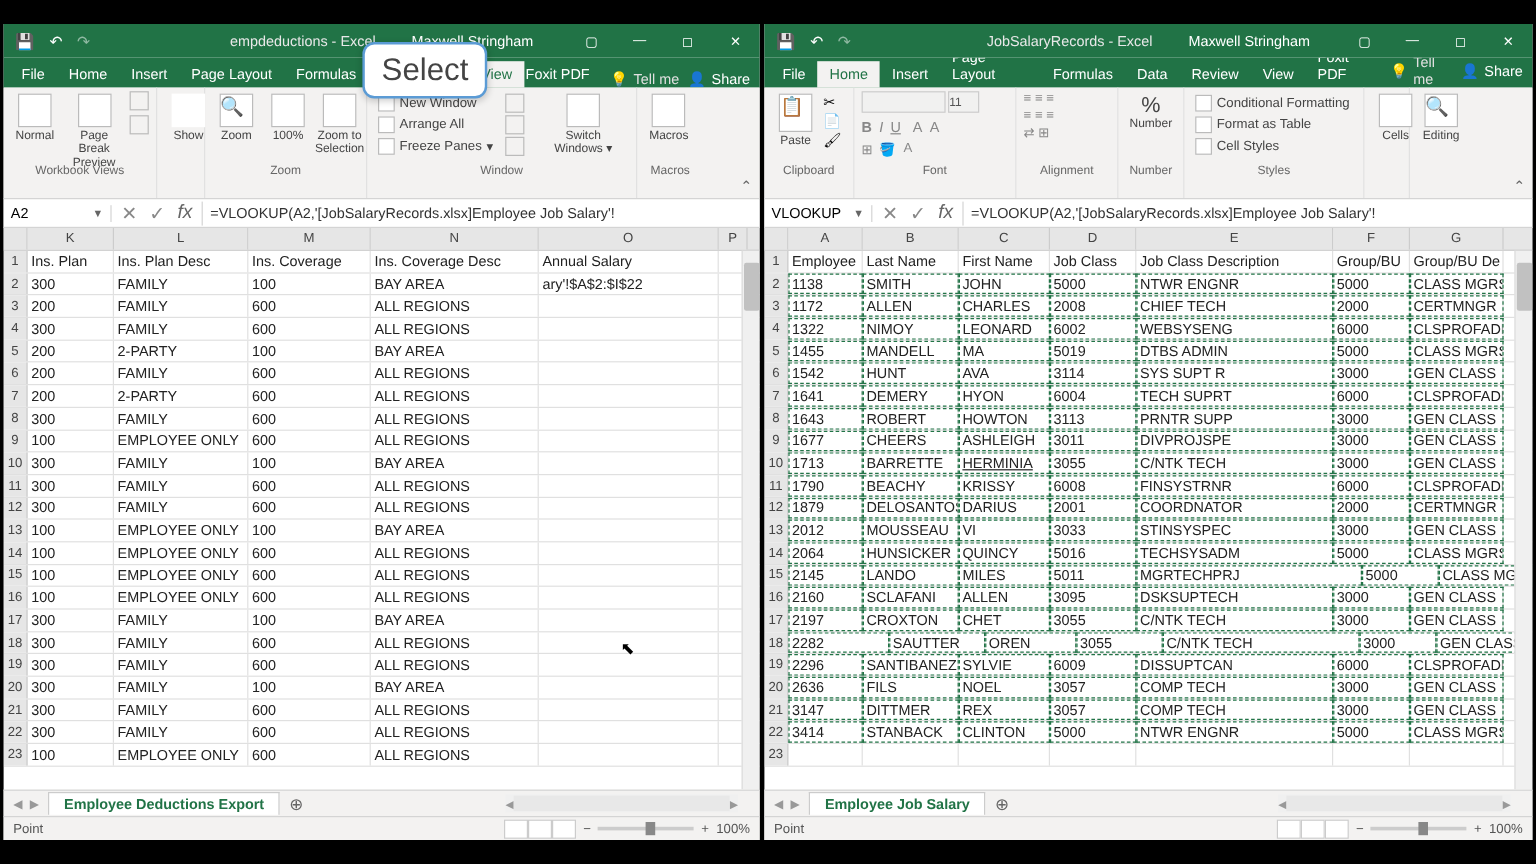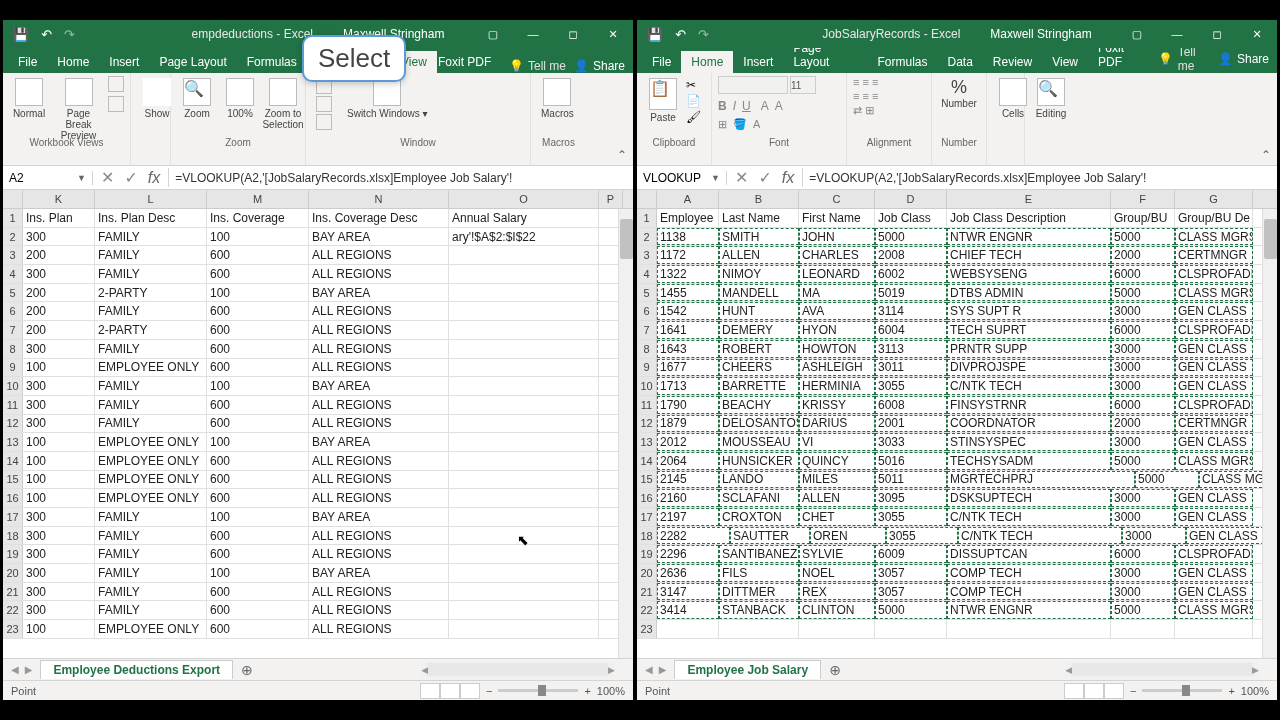--- a/index.html
+++ b/index.html
@@ -166,20 +166,31 @@
             </div>
           <div class="ribbon-btn-lg">
               <div class="icon-box"></div>
               <div class="lbl">Zoom to Selection</div>
             </div>
         </div>
         <div class="ribbon-group-label">Zoom</div>
       </div>
       <div class="ribbon-group" style="width:225px">
         <div class="ribbon-group-body">
+          <div class="ribbon-col" style="padding-top:2px">
+            <div class="ribbon-btn-sm">
+                <span class="mini-icon"></span>
+                <span>New Window</span>
+              </div>
+            <div class="ribbon-btn-sm">
+                <span class="mini-icon"></span>
+                <span>Arrange All</span>
+              </div>
+            <div class="ribbon-btn-sm"><span class="mini-icon"></span><span>Freeze Panes</span> ▾</div>
+          </div>
           <div class="ribbon-col" style="padding-top:2px;margin-left:4px">
             <div class="mini-icon" style="width:16px;height:16px;border:1px solid #bbb"></div>
             <div class="mini-icon" style="width:16px;height:16px;border:1px solid #bbb"></div>
             <div class="mini-icon" style="width:16px;height:16px;border:1px solid #bbb"></div>
           </div>
           <div class="ribbon-btn-lg" style="margin-left:8px">
               <div class="icon-box"></div>
               <div class="lbl"><span>Switch Windows</span> ▾</div>
             </div>
         </div>
@@ -546,20 +557,39 @@
       </div>
       <div class="ribbon-group" style="width:55px">
         <div class="ribbon-group-body">
             <div class="ribbon-btn-lg">
               <div class="lbl" style="font-size:18px">%</div>
               <div class="lbl">Number</div>
             </div>
           </div>
         <div class="ribbon-group-label">Number</div>
       </div>
+      <div class="ribbon-group" style="width:150px">
+        <div class="ribbon-group-body">
+          <div class="ribbon-col" style="padding-top:2px">
+            <div class="ribbon-btn-sm">
+                <span class="mini-icon"></span>
+                <span>Conditional Formatting</span>
+              </div>
+            <div class="ribbon-btn-sm">
+                <span class="mini-icon"></span>
+                <span>Format as Table</span>
+              </div>
+            <div class="ribbon-btn-sm">
+                <span class="mini-icon"></span>
+                <span>Cell Styles</span>
+              </div>
+          </div>
+        </div>
+        <div class="ribbon-group-label">Styles</div>
+      </div>
       <div class="ribbon-group" style="width:38px">
         <div class="ribbon-group-body">
             <div class="ribbon-btn-lg">
               <div class="icon-box"></div>
               <div class="lbl">Cells</div>
             </div>
           </div>
       </div>
       <div class="ribbon-group" style="width:45px;border-right:none">
         <div class="ribbon-group-body">
@@ -682,21 +712,21 @@
             <div class="cell marching" style="width: 76px;">ASHLEIGH</div>
             <div class="cell marching" style="width: 72px;">3011</div>
             <div class="cell marching" style="width: 164px;">DIVPROJSPE</div>
             <div class="cell marching" style="width: 64px;">3000</div>
             <div class="cell marching" style="width: 78px;">GEN CLASS</div>
           </div>
           <div class="grid-row">
             <div class="row-hdr">10</div>
             <div class="cell marching" style="width: 62px;">1713</div>
             <div class="cell marching" style="width: 80px;">BARRETTE</div>
-            <div class="cell marching" style="width: 76px;">HERMINIA</div>
+            <div class="cell marching" style="width: 76px; text-decoration: underline;">HERMINIA</div>
             <div class="cell marching" style="width: 72px;">3055</div>
             <div class="cell marching" style="width: 164px;">C/NTK TECH</div>
             <div class="cell marching" style="width: 64px;">3000</div>
             <div class="cell marching" style="width: 78px;">GEN CLASS</div>
           </div>
           <div class="grid-row">
             <div class="row-hdr">11</div>
             <div class="cell marching" style="width: 62px;">1790</div>
             <div class="cell marching" style="width: 80px;">BEACHY</div>
             <div class="cell marching" style="width: 76px;">KRISSY</div>
@@ -760,21 +790,21 @@
             <div class="cell marching" style="width: 62px;">2197</div>
             <div class="cell marching" style="width: 80px; text-align: right;">CROXTON</div>
             <div class="cell marching" style="width: 76px;">CHET</div>
             <div class="cell marching" style="width: 72px;">3055</div>
             <div class="cell marching" style="width: 164px;">C/NTK TECH</div>
             <div class="cell marching" style="width: 64px;">3000</div>
             <div class="cell marching" style="width: 78px;">GEN CLASS</div>
           </div>
           <div class="grid-row">
             <div class="row-hdr">18</div>
-            <div class="cell marching" style="width: 73px;">2282</div>
+            <div class="cell marching" style="width: 84px;">2282</div>
             <div class="cell marching" style="width: 80px;">SAUTTER</div>
             <div class="cell marching" style="width: 76px;">OREN</div>
             <div class="cell marching" style="width: 72px;">3055</div>
             <div class="cell marching" style="width: 164px;">C/NTK TECH</div>
             <div class="cell marching" style="width: 64px;">3000</div>
             <div class="cell marching" style="width: 78px;">GEN CLASS</div>
           </div>
           <div class="grid-row">
             <div class="row-hdr">19</div>
             <div class="cell marching" style="width: 62px;">2296</div>

